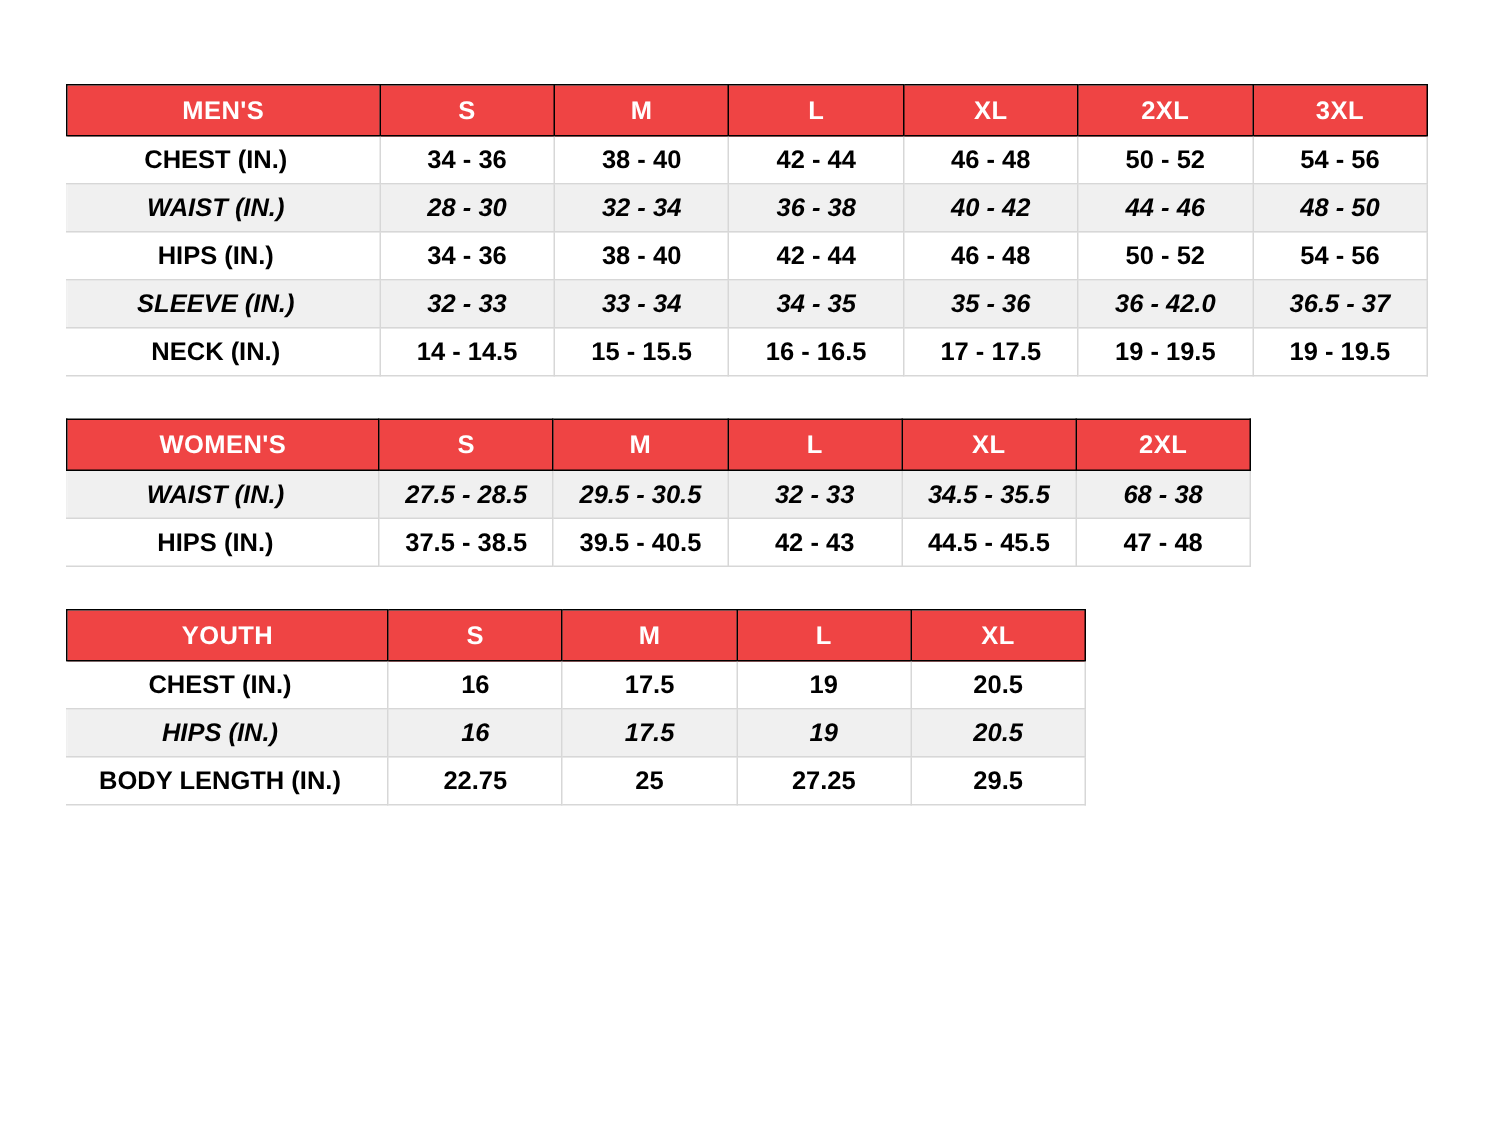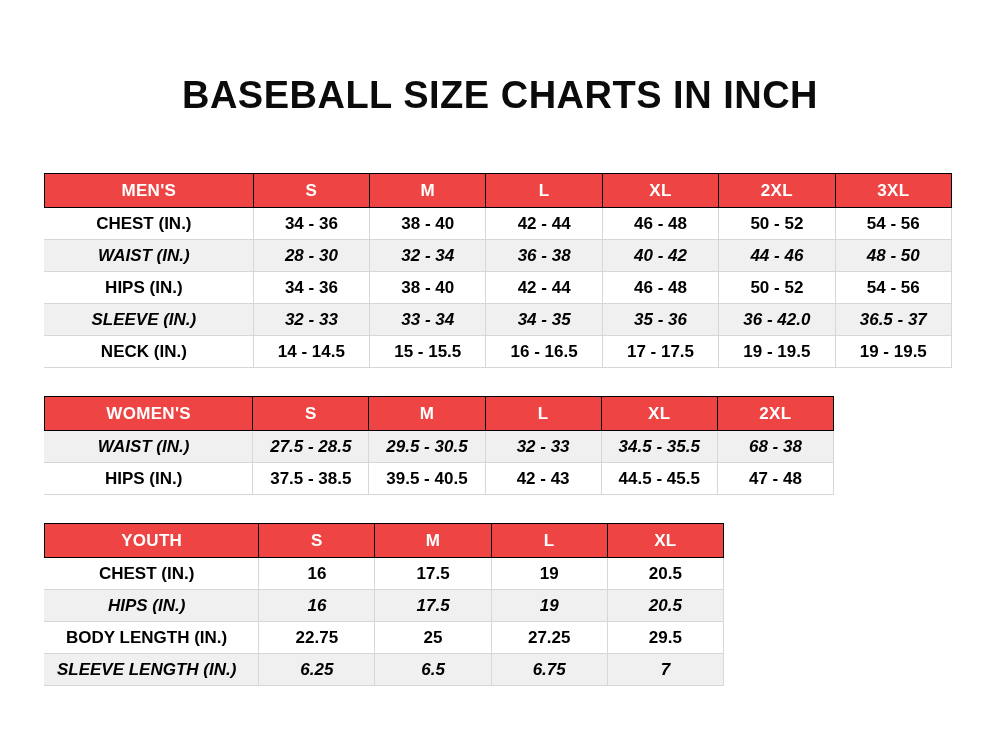--- a/index.html
+++ b/index.html
@@ -95,21 +95,20 @@
   .t-women col.cx { width: 116px; }
 
   .t-youth col.c0 { width: 214px; }
   .t-youth col.cx { width: 116px; }
 </style>
 </head>
 <body>
 
 <div class="page">
 
-  <h1 class="title">BASEBALL SIZE CHARTS IN INCH</h1>
 
   <div class="tables">
 
     <table class="t-men">
       <colgroup>
         <col class="c0">
           <col class="cx">
           <col class="cx">
           <col class="cx">
           <col class="cx">
@@ -247,24 +246,17 @@
           <td>19</td>
           <td>20.5</td>
         </tr>
         <tr>
           <td class="rowhead">BODY LENGTH (IN.)</td>
           <td>22.75</td>
           <td>25</td>
           <td>27.25</td>
           <td>29.5</td>
         </tr>
-        <tr class="alt">
-          <td class="rowhead">SLEEVE LENGTH (IN.)</td>
-          <td>6.25</td>
-          <td>6.5</td>
-          <td>6.75</td>
-          <td>7</td>
-        </tr>
       </tbody>
     </table>
 
   </div>
 </div>
 
 </body></html>

